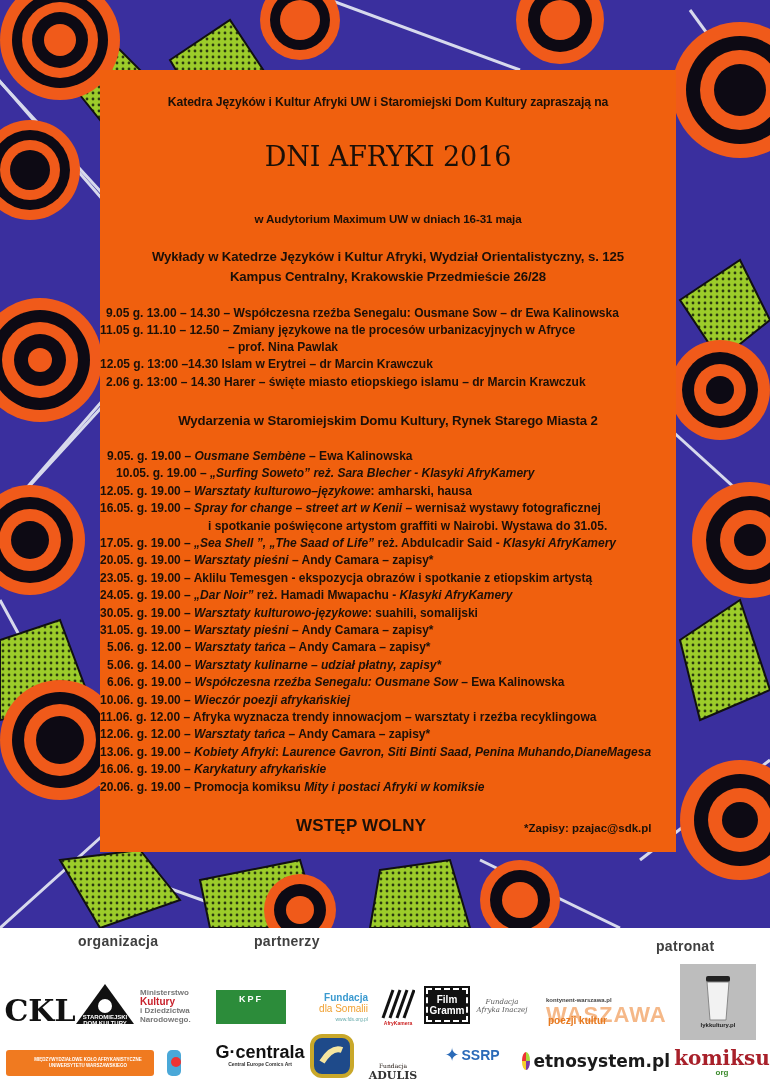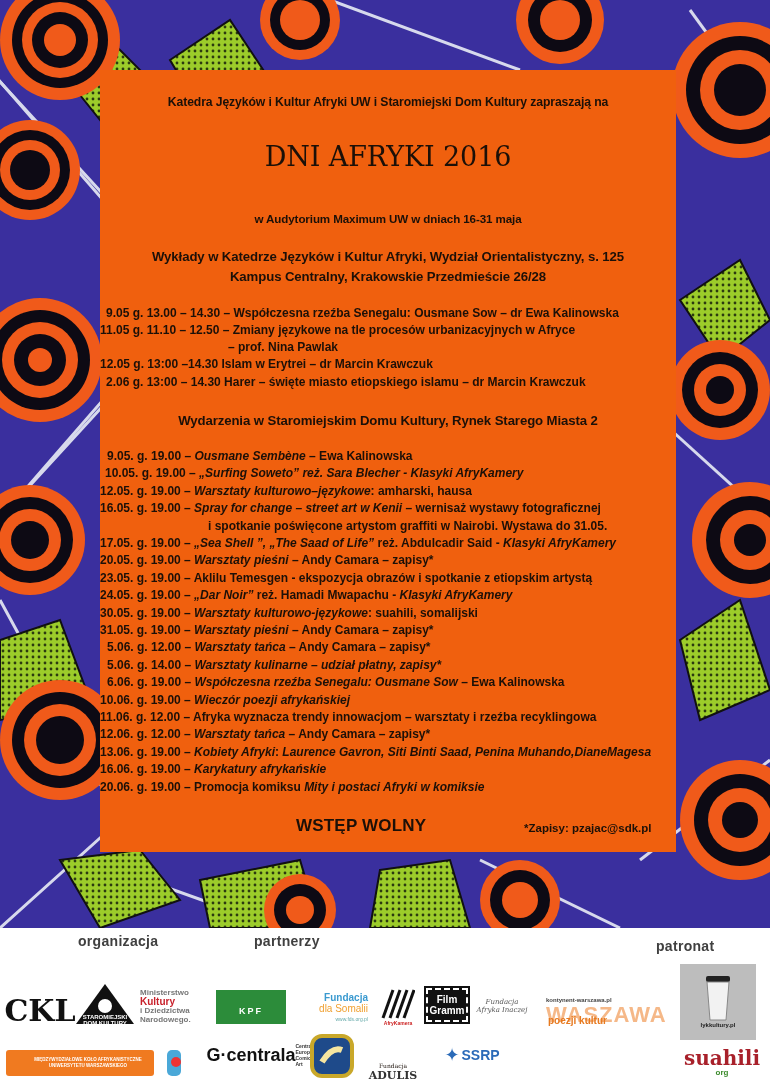--- a/index.html
+++ b/index.html
@@ -177,21 +177,21 @@
       <div class="row" style="top: 253px; left: 0px;"><span>11.05 g. 11.10 – 12.50</span><span> – Zmiany językowe na tle procesów urbanizacyjnych w Afryce</span></div>
       <div class="entry-cont" style="top: 270px; left: 128px;">– prof. Nina Pawlak</div>
       <div class="row" style="top: 287px; left: 0px;"><span>12.05 g. 13:00 –14.30</span><span>  Islam w Erytrei – dr Marcin Krawczuk</span></div>
       <div class="row" style="top: 305px; left: 6px;"><span>2.06 g. 13:00 – 14.30</span><span>  Harer –  święte miasto etiopskiego islamu – dr Marcin Krawczuk</span></div>
     </div>
 
   <div class="line center sec sec2">Wydarzenia w Staromiejskim Domu Kultury, Rynek Starego Miasta 2</div>
 
   <div id="events">
       <div class="row" style="top: 379px; left: 7px;"><span>9.05. g. 19.00</span><span> – </span><i>Ousmane Sembène</i><span> – Ewa Kalinowska</span></div>
-      <div class="row" style="top: 396px; left: 5px; text-align: center;"><span>10.05. g. 19.00</span><span>  – </span><i>„Surfing Soweto”  reż. Sara Blecher - Klasyki AfryKamery</i></div>
+      <div class="row" style="top: 396px; left: 16px; text-align: center;"><span>10.05. g. 19.00</span><span>  – </span><i>„Surfing Soweto”  reż. Sara Blecher - Klasyki AfryKamery</i></div>
       <div class="row" style="top: 414px; left: 0px;"><span>12.05. g. 19.00</span><span>  – </span><i>Warsztaty kulturowo–językowe</i><span>: amharski, hausa</span></div>
       <div class="row" style="top: 431px; left: 0px;"><span>16.05. g. 19.00</span><span>  – </span><i>Spray for change – street art w Kenii</i><span> – wernisaż wystawy fotograficznej</span></div>
       <div class="entry-cont" style="top: 449px; left: 108px;">i spotkanie poświęcone artystom graffiti w Nairobi. Wystawa do 31.05.</div>
       <div class="row" style="top: 466px; left: 0px;"><span>17.05. g. 19.00</span><span> – </span><i>„Sea Shell ”, „The Saad of Life”</i><span> reż. Abdulcadir Said - </span><i>Klasyki AfryKamery</i></div>
       <div class="row" style="top: 483px; left: 0px;"><span>20.05. g. 19.00</span><span> – </span><i>Warsztaty pieśni</i><span> – Andy Camara – zapisy*</span></div>
       <div class="row" style="top: 501px; left: 0px;"><span>23.05. g. 19.00</span><span>  – Aklilu Temesgen - ekspozycja obrazów i spotkanie z etiopskim artystą</span></div>
       <div class="row" style="top: 518px; left: 0px;"><span>24.05. g. 19.00</span><span> – </span><i>„Dar Noir”</i><span> reż. Hamadi Mwapachu - </span><i>Klasyki AfryKamery</i></div>
       <div class="row" style="top: 536px; left: 0px;"><span>30.05. g. 19.00</span><span> – </span><i>Warsztaty kulturowo-językowe</i><span>: suahili, somalijski</span></div>
       <div class="row" style="top: 553px; left: 0px;"><span>31.05. g. 19.00</span><span> – </span><i>Warsztaty pieśni</i><span> – Andy Camara – zapisy*</span></div>
       <div class="row" style="top: 570px; left: 7px;"><span>5.06. g. 12.00</span><span> –  </span><i>Warsztaty tańca</i><span> – Andy Camara – zapisy*</span></div>
@@ -236,21 +236,21 @@
 
   <div class="logo" style="left:6px; top:122px; width:148px; height:26px; background:#f07a20; border-radius:3px; color:#fff; font-size:4.5px; padding:0 8px 0 24px; text-align:center; line-height:6px;">MIĘDZYWYDZIAŁOWE KOŁO AFRYKANISTYCZNE UNIWERSYTETU WARSZAWSKIEGO</div>
 
   <div class="logo" style="left:164px; top:120px; width:22px; height:32px;">
     <svg width="22" height="32">
         <rect x="3" y="2" width="14" height="26" rx="5" fill="#4aa8d8"></rect>
         <circle cx="12" cy="14" r="5" fill="#e33"></circle>
       </svg>
   </div>
 
-  <div class="logo" style="left:216px; top:62px; width:70px; height:34px; background:#2c8c3a; color:#fff; font-size:9px; letter-spacing:2px; align-items:flex-end; padding-bottom:8px;">
+  <div class="logo" style="left:216px; top:62px; width:70px; height:34px; background:#2c8c3a; color:#fff; font-size:9px; letter-spacing:2px; align-items:flex-end; padding-bottom:20px;">
     <span>KPF</span>
   </div>
 
   <div class="logo" style="left:296px; top:64px; width:72px; height:32px; flex-direction:column; align-items:flex-end; font-size:10px; line-height:11px;">
     <div style="color:#3a9ad0;">Fundacja</div>
     <div style="color:#f0a030; font-weight:normal;">dla Somalii</div>
     <div style="color:#6aa; font-size:5px; font-weight:normal;">www.fds.org.pl</div>
   </div>
 
   <div class="logo" style="left:380px; top:58px; width:36px; height:42px; flex-direction:column;">
@@ -283,21 +283,21 @@
   </div>
 
   <div class="logo" style="left:680px; top:36px; width:76px; height:76px; background:#bdbdbd; flex-direction:column;">
     <svg width="30" height="46">
       <rect x="3" y="0" width="24" height="6" rx="2" fill="#222"></rect>
       <polygon points="4,6 26,6 23,44 7,44" fill="#f2f2f2" stroke="#888"></polygon>
     </svg>
     <div style="font-size:6px; color:#222;">lykkultury.pl</div>
   </div>
 
-  <div class="logo" style="left:214px; top:112px; width:92px; height:30px; flex-direction:row;">
+  <div class="logo" style="left:214px; top:112px; width:92px; height:30px; flex-direction:column;">
     <div style="font-size:18px; color:#111; line-height:18px;"><span>G·</span><span>centrala</span></div>
     <div style="font-size:5px; color:#333;">Central Europe Comics Art</div>
   </div>
 
   <div class="logo" style="left:310px; top:106px; width:44px; height:44px;">
     <svg width="44" height="44">
         <rect x="2" y="2" width="40" height="40" rx="10" fill="#1e4a8a" stroke="#c9a82a" stroke-width="4"></rect>
         <path d="M12 28 Q22 12 32 16" stroke="#f5e5a0" stroke-width="6" fill="none"></path>
       </svg>
   </div>
@@ -305,18 +305,22 @@
   <div class="logo" style="left:362px; top:124px; width:62px; height:40px; flex-direction:column; font-family:'DejaVu Serif',serif;">
     <div style="font-size:6px; font-weight:normal;">Fundacja</div>
     <div style="font-size:11px; color:#333;">ADULIS</div>
   </div>
 
   <div class="logo" style="left:436px; top:110px; width:72px; height:34px; color:#2a6ab8; font-size:14px;">
     <span style="font-size:18px; margin-right:2px;">✦</span>
     <span>SSRP</span>
   </div>
 
+  <div class="logo" style="left:522px; top:118px; width:148px; height:30px; font-family:'DejaVu Sans', sans-serif; font-size:17px; color:#1a1a1a;">
+    <span style="display:inline-block; width:18px; height:18px; border-radius:50%; background:conic-gradient(#a8d83a 0 25%, #7a3aa8 0 50%, #f5d02a 0 75%, #e33 0); margin-right:3px;"></span>
+    <span>etnosystem.pl</span>
+  </div>
 
   <div class="logo" style="left:682px; top:116px; width:80px; height:36px; flex-direction:column; color:#a8202a;">
-    <div style="font-size:20px; line-height:20px; font-family:'DejaVu Serif',serif;">suahili</div>
+    <div style="font-size:20px; line-height:20px; font-family:'DejaVu Serif',serif;">komiksu</div>
     <div style="font-size:8px; color:#3a8a2a;">org</div>
   </div>
 </div>
 
 </body></html>

